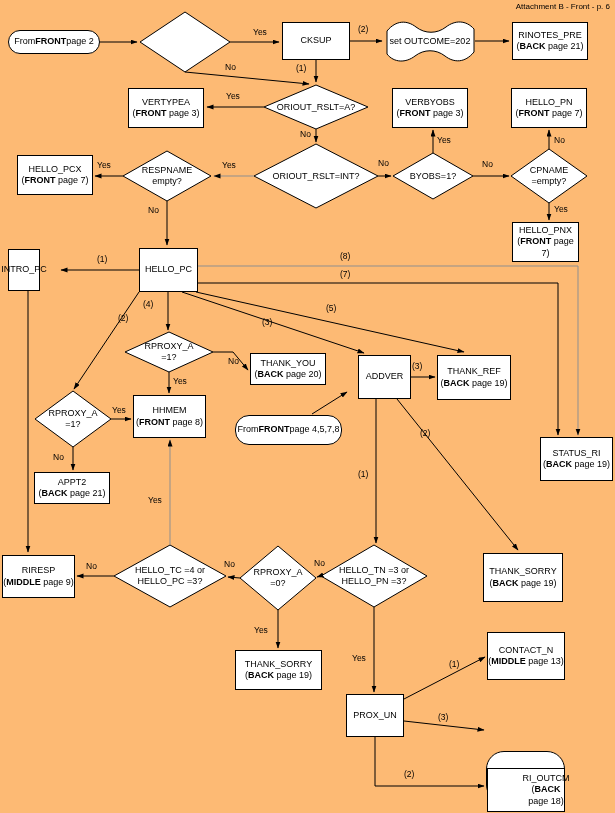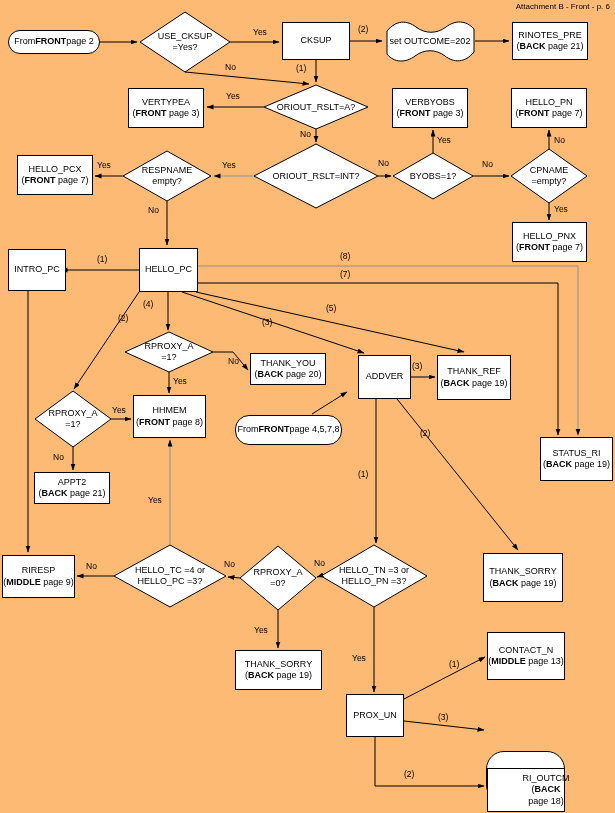--- a/index.html
+++ b/index.html
@@ -123,25 +123,25 @@
     <div><span>(</span><b>FRONT</b><span> page 3)</span></div>
   </div>
   <div class="box" style="left:511px;top:88px;width:76px;height:40px;">
     <div>HELLO_PN</div>
     <div><span>(</span><b>FRONT</b><span> page 7)</span></div>
   </div>
   <div class="box" style="left:17px;top:155px;width:76px;height:40px;">
     <div>HELLO_PCX</div>
     <div><span>(</span><b>FRONT</b><span> page 7)</span></div>
   </div>
-  <div class="box" style="left:512px;top:222px;width:75px;height:40px;">
+  <div class="box" style="left:512px;top:222px;width:67px;height:40px;">
     <div>HELLO_PNX</div>
     <div><span>(</span><b>FRONT</b><span> page 7)</span></div>
   </div>
-  <div class="box" style="left:8px;top:249px;width:58px;height:42px;">
+  <div class="box" style="left:8px;top:249px;width:32px;height:42px;">
     <div>INTRO_PC</div>
   </div>
   <div class="box" style="left:139px;top:248px;width:59px;height:44px;">
     <div>HELLO_PC</div>
   </div>
   <div class="box" style="left:250px;top:353px;width:76px;height:32px;">
     <div>THANK_YOU</div>
     <div><span>(</span><b>BACK</b><span> page 20)</span></div>
   </div>
   <div class="box" style="left:358px;top:355px;width:53px;height:44px;">
@@ -184,24 +184,20 @@
   </div>
   <div class="box" style="left:486px;top:751px;width:79px;height:52px;border-radius:18px;">
     <div>APPT</div>
     <div><span>(</span><b>BACK</b><span> page 21)</span></div>
   </div>
   <div class="box" style="left:487px;top:768px;width:78px;height:44px;padding-left:40px;">
     <div>RI_OUTCM</div>
     <div><span>(</span><b>BACK</b><span> page 18)</span></div>
   </div>
 
-  <div class="dtext" style="left:143px;top:24px;width:84px;height:36px;">
-    <div>USE_CKSUP</div>
-      <div>=Yes?</div>
-  </div>
   <div class="dtext" style="left:266px;top:95px;width:100px;height:24px;">
     <div>ORIOUT_RSLT=A?</div>
   </div>
   <div class="dtext" style="left:127px;top:158px;width:80px;height:36px;">
     <div>RESPNAME</div>
       <div>empty?</div>
   </div>
   <div class="dtext" style="left:258px;top:164px;width:116px;height:24px;">
     <div>ORIOUT_RSLT=INT?</div>
   </div>

